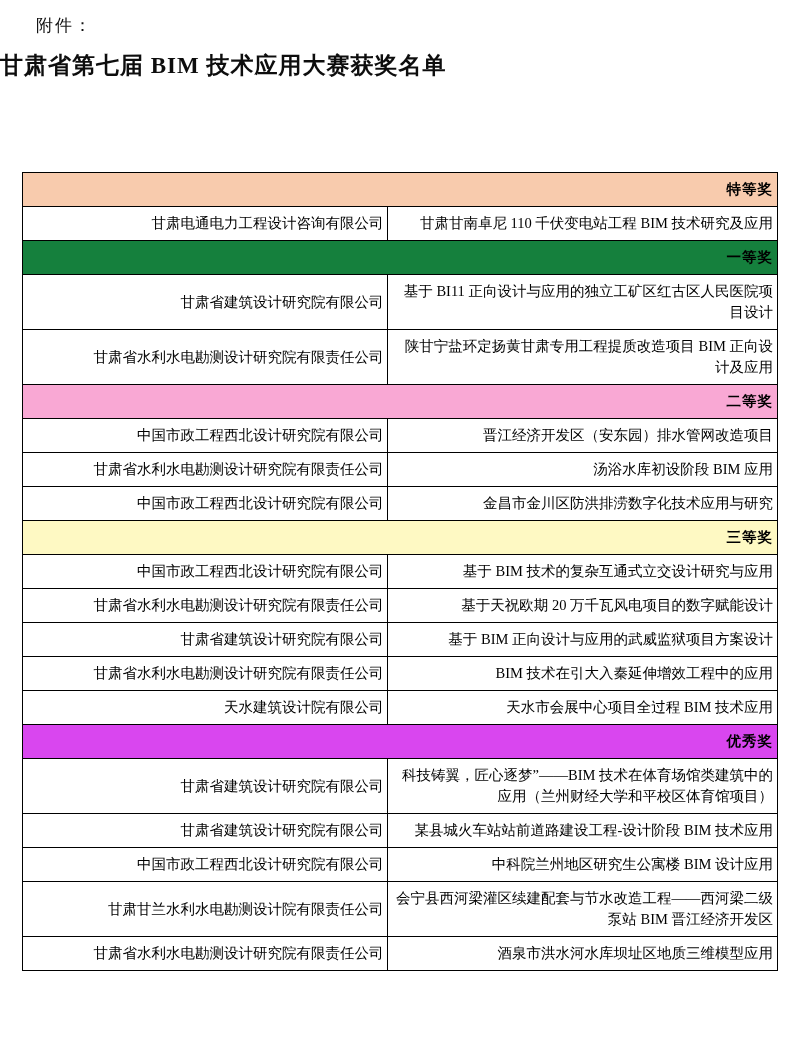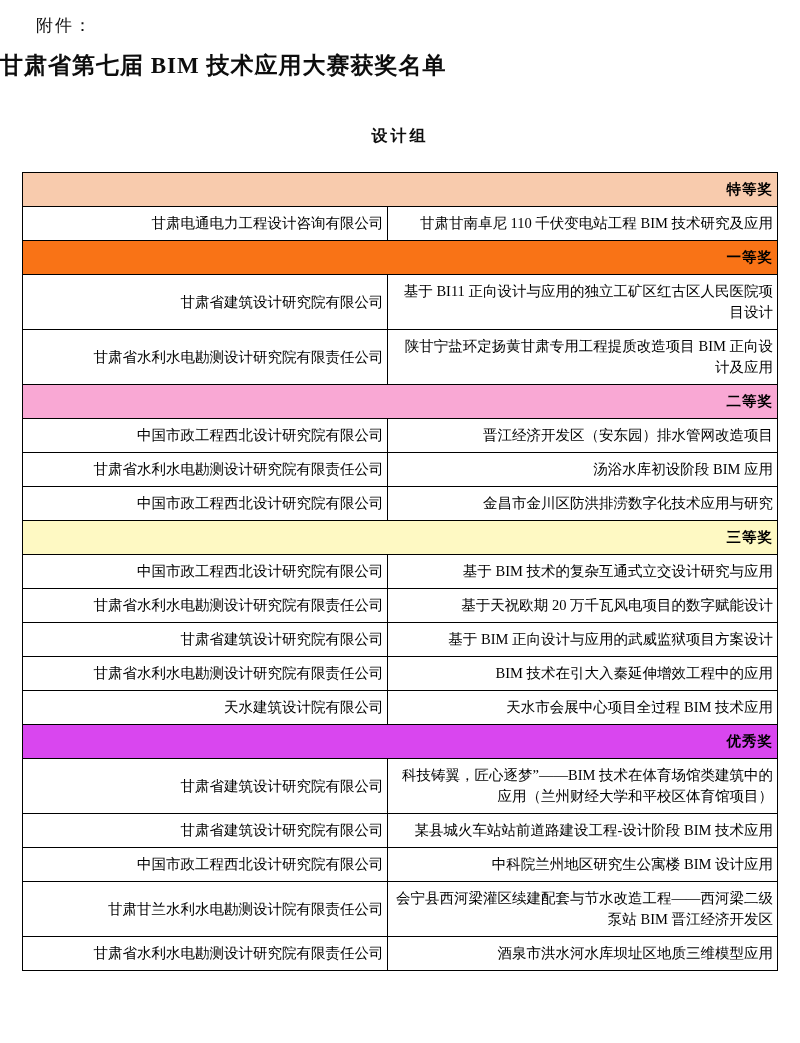--- a/index.html
+++ b/index.html
@@ -79,37 +79,36 @@
   td.hl-bottom { border-bottom: 4px solid var(--hl); }
 </style>
 </head>
 <body>
 
 <div class="page">
   <div class="attachment">附件：</div>
 
   <h1 class="title">甘肃省第七届 BIM 技术应用大赛获奖名单</h1>
 
-  <div class="group-title">设计组</div>
 
   <table class="awards">
     <colgroup>
       <col class="company-col">
       <col class="project-col">
     </colgroup>
     <tbody id="awards-tbody">
         <tr>
           <td colspan="2" class="award-header-cell" style="background: rgb(248, 203, 173);">特等奖</td>
         </tr>
         <tr>
           <td>甘肃电通电力工程设计咨询有限公司</td>
           <td>甘肃甘南卓尼 110 千伏变电站工程 BIM 技术研究及应用</td>
         </tr>
         <tr>
-          <td colspan="2" class="award-header-cell" style="background: #f97316;">一等奖</td>
+          <td colspan="2" class="award-header-cell" style="background: #15803d;">一等奖</td>
         </tr>
         <tr>
           <td class="hl-left hl-top">甘肃省建筑设计研究院有限公司</td>
           <td class="hl-right hl-top">基于 BI11 正向设计与应用的独立工矿区红古区人民医院项目设计</td>
         </tr>
         <tr>
           <td class="hl-left hl-bottom">甘肃省水利水电勘测设计研究院有限责任公司</td>
           <td class="hl-right hl-bottom">陕甘宁盐环定扬黄甘肃专用工程提质改造项目 BIM 正向设计及应用</td>
         </tr>
         <tr>

